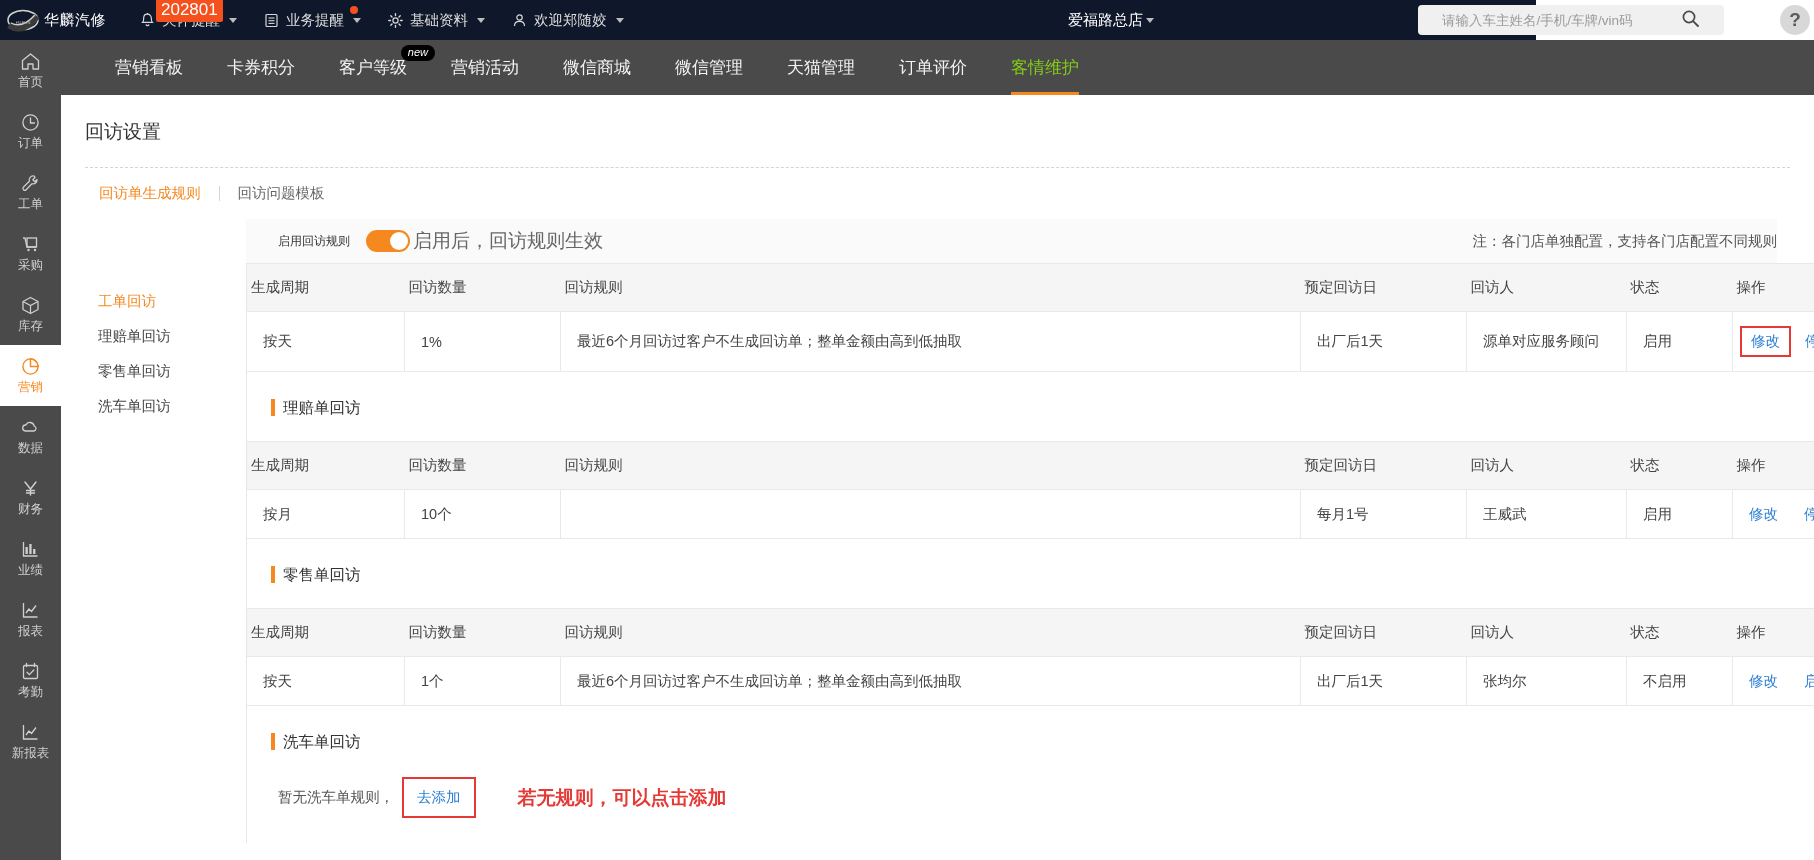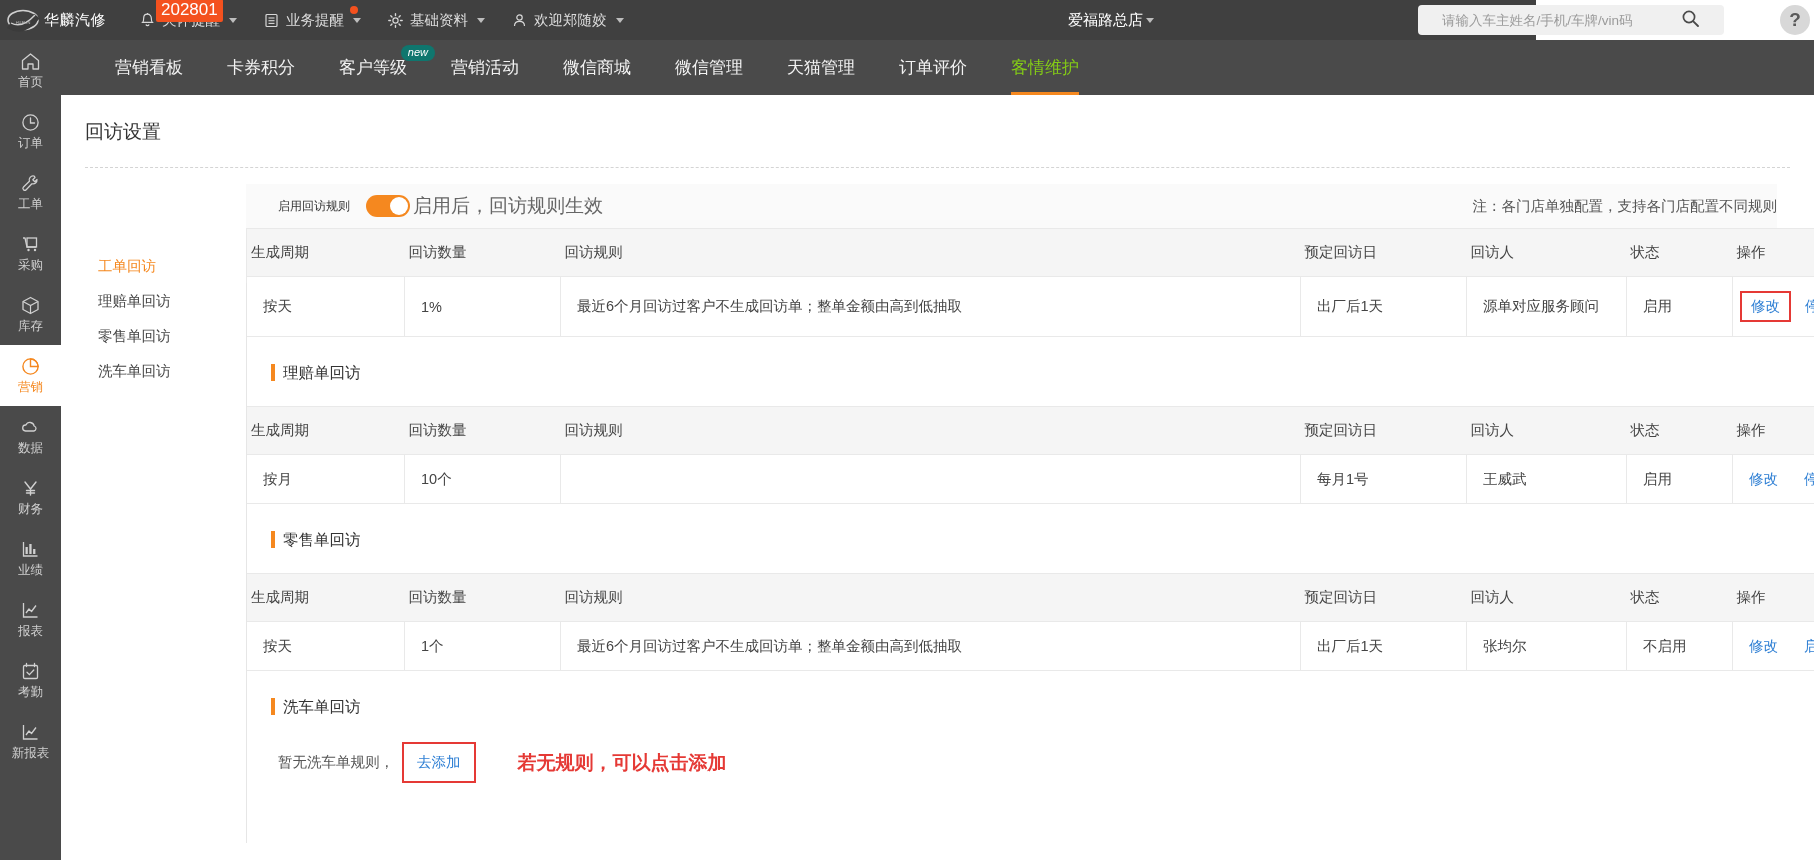--- a/index.html
+++ b/index.html
@@ -6,21 +6,21 @@
   html, body {
     width: 1814px; height: 860px;
     font-family: "Liberation Sans", "DejaVu Sans", sans-serif;
     background: #fff; overflow: hidden;
   }
   body { position: relative; }
 
   
   .topbar {
     position: absolute; top: 0; left: 0; width: 1536px; height: 40px;
-    background: #404040; display: flex; align-items: center;
+    background: #0f172a; display: flex; align-items: center;
     color: #e8e8e8; font-size: 14px;
   }
   .logo-wrap { width: 110px; display: flex; align-items: center; padding-left: 6px; }
   .logo-mark { width: 34px; height: 26px; position: relative; flex: none; }
   .logo-mark svg { display: block; }
   .logo-text { font-size: 15px; color: #ffffff; margin-left: 4px; white-space: nowrap; letter-spacing: .5px;}
 
   .topnav { display: flex; align-items: center; gap: 0px; margin-left: 16px; }
   .topnav-item {
     display: flex; align-items: center; gap: 6px;
@@ -85,21 +85,21 @@
     position: relative; height: 55px; display: flex; align-items: center;
     padding: 0 22px; color: #f2f2f2; font-size: 17px; cursor: pointer; white-space: nowrap;
   }
   .mainnav-item.active { color: #84cc16; }
   .mainnav-item.active::after {
     content:""; position: absolute; left: 22px; right: 22px; bottom: 0;
     height: 3px; background: #f5881f;
   }
   .new-tag {
     position: absolute; top: 5px; right: -6px;
-    background: #0f766e; color: #fff; font-size: 11px;
+    background: #000000; color: #fff; font-size: 11px;
     padding: 1px 7px 2px; border-radius: 9px; line-height: 1.2;
     font-style: italic; z-index: 4;
   }
 
   
   .content {
     position: absolute; top: 95px; left: 61px; width: 1753px; height: 765px;
     background: #fff; overflow: hidden;
   }
   .page-title { font-size: 19px; color: #333; padding: 24px 0 0 24px; }
@@ -414,20 +414,25 @@
   <div class="mainnav-item active">
       <span>客情维护</span>
     </div>
 </div>
 
 <div class="content">
 
   <div class="page-title">回访设置</div>
   <div class="dash-sep"></div>
 
+  <div class="subtabs">
+    <div class="subtab active">回访单生成规则</div>
+    <div class="subtab-div"></div>
+    <div class="subtab">回访问题模板</div>
+  </div>
 
   <div class="body-row">
 
     <div class="leftmenu">
       <div class="leftmenu-item active">工单回访</div>
       <div class="leftmenu-item">理赔单回访</div>
       <div class="leftmenu-item">零售单回访</div>
       <div class="leftmenu-item">洗车单回访</div>
     </div>
     <div class="leftmenu-divider"></div>

